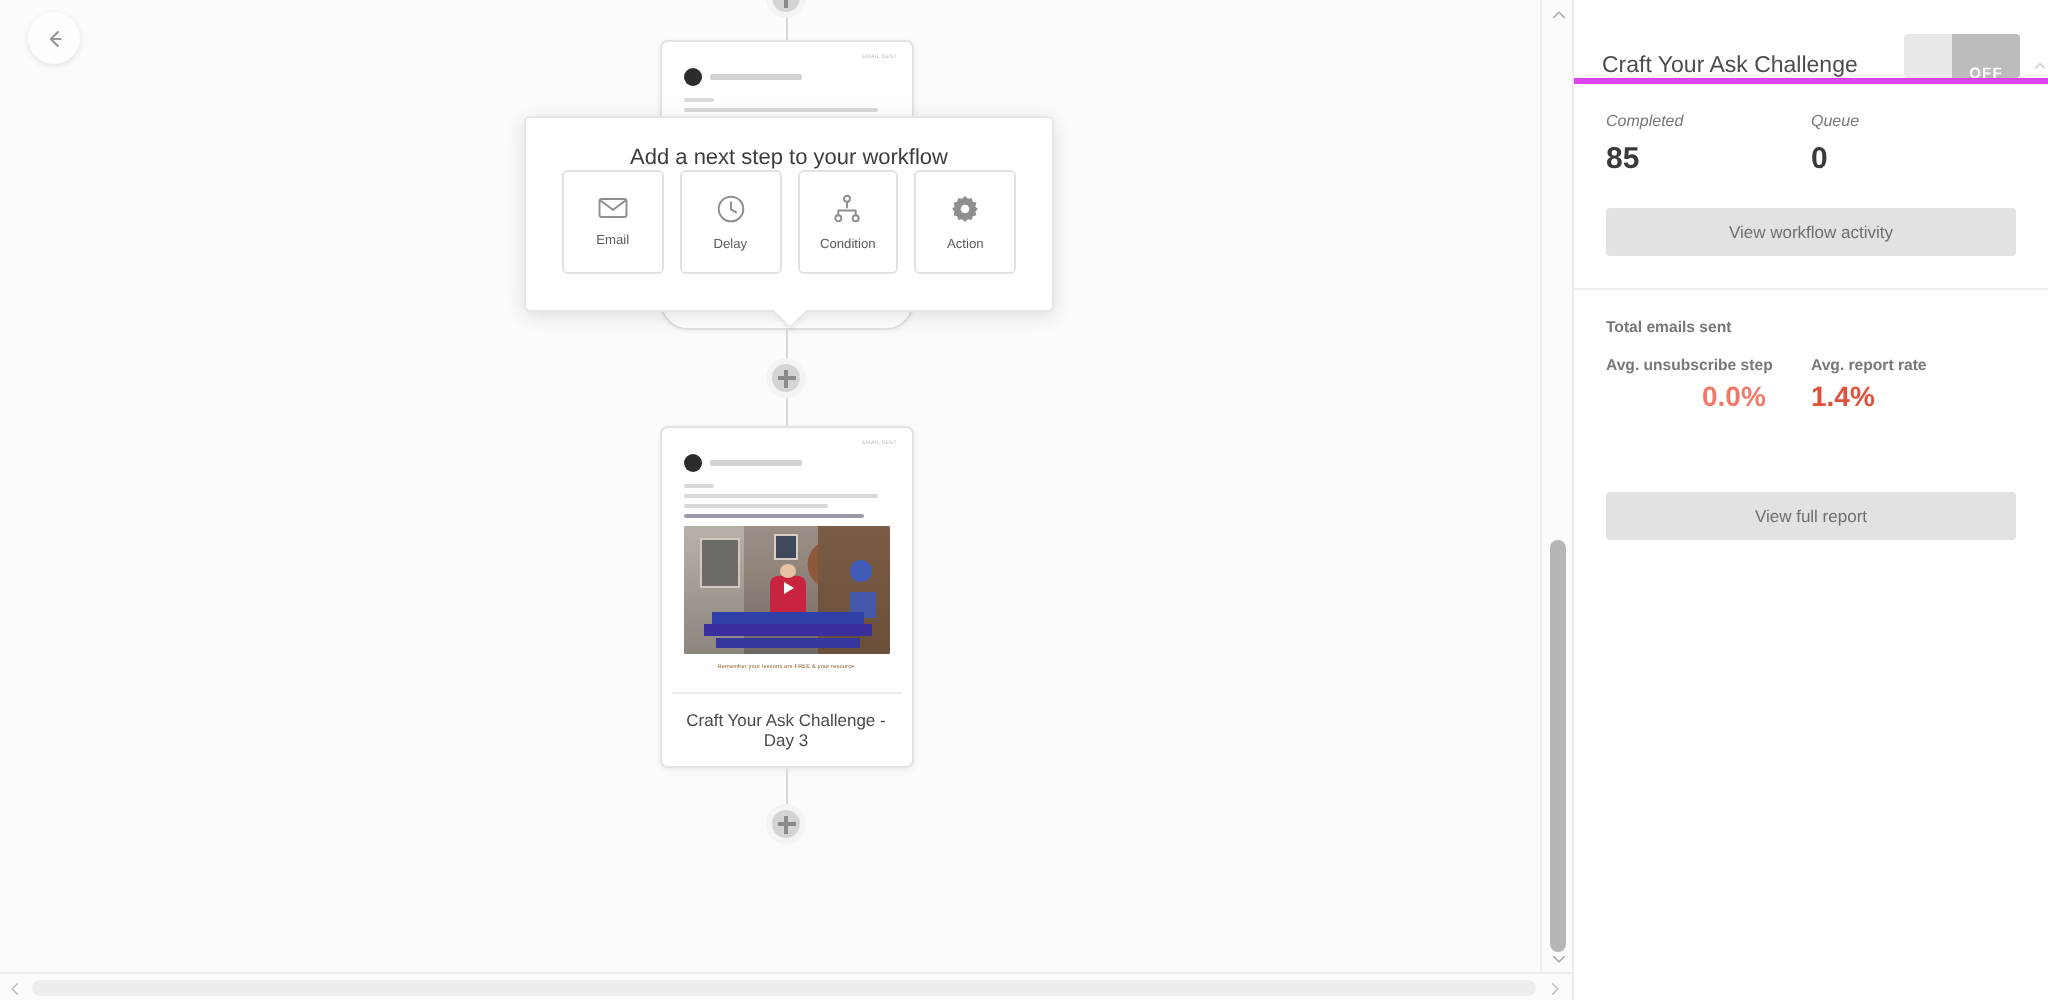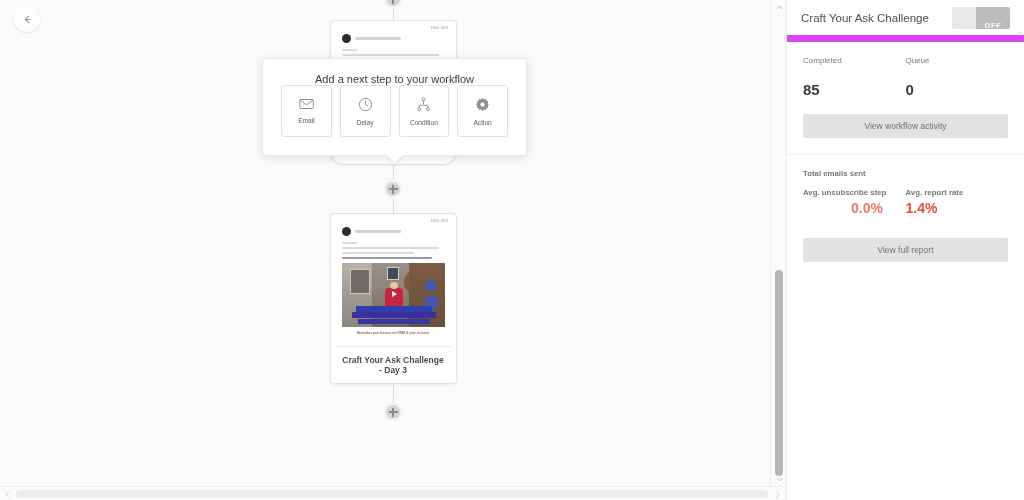--- a/index.html
+++ b/index.html
@@ -53,21 +53,20 @@
 
   
   .email-card {
     width: 127px;
     background: #ffffff;
     border: 1px solid #e3e3e3;
     border-radius: 4px;
     box-shadow: 0 1px 3px rgba(0,0,0,0.07);
     padding: 6px 5px 0 5px;
     cursor: pointer;
-    font-weight: bold;
   }
   .card-tag {
     font-size: 2.6px; color: #b9b9b9; text-align: right;
     letter-spacing: .2px; margin-bottom: 4px; padding-right: 2px;
   }
   .mail-body { padding: 0 6px 6px 6px; }
   .mail-head { display: flex; align-items: center; gap: 4px; margin-bottom: 6px; }
   .mail-avatar { width: 9px; height: 9px; border-radius: 50%; background: #2c2c2c; flex: 0 0 auto; }
   .mail-sender { height: 2.5px; width: 46px; background: #d2d2d2; border-radius: 1px; }
   .ln { height: 2px; background: #d9d9d9; border-radius: 1px; margin-bottom: 3px; }
@@ -192,40 +191,40 @@
 
   
   .panel {
     width: 238px; height: 500px;
     background: #ffffff;
     border-left: 1px solid #ececec;
     position: relative;
     overflow: hidden;
   }
   .panel-head {
-    height: 42px; display: flex; align-items: center;
+    height: 42px; display: flex; align-items: flex-end;
     justify-content: space-between; padding: 0 14px;
-    border-bottom: 7px solid #d946ef;
+    border-bottom: 3px solid #d946ef;
   }
   .panel-title { font-size: 11.5px; color: #4d4d4d; }
   .toggle {
     width: 58px; height: 22px; border-radius: 2px;
     background: #e9e9e9; display: flex; align-items: center;
     cursor: pointer; position: relative; overflow: hidden;
   }
   .toggle .knob {
     position: absolute; right: 0; top: 0;
     width: 34px; height: 38px; background: #bcbcbc;
     display: flex; align-items: center; justify-content: center;
     font-size: 7.5px; color: #ffffff; letter-spacing: .6px; font-weight: 700;
   }
   .panel-sec { padding: 14px 16px 16px; border-bottom: 1px solid #efefef; }
   .stat-row { display: flex; }
   .stat { flex: 1; }
-  .stat-label { font-size: 8px; color: #777777; margin-bottom: 16px; }
+  .stat-label { font-size: 8px; color: #777777; margin-bottom: 6px; font-style: italic; }
   .stat-value { font-size: 15px; color: #3a3a3a; font-weight: 700; }
   .panel-btn {
     margin-top: 16px; width: 100%; height: 24px;
     background: #e2e2e2; border: none; border-radius: 2px;
     font-size: 8.5px; color: #6f6f6f; cursor: pointer;
     font-family: "Liberation Sans", sans-serif;
   }
   .metric { margin-bottom: 10px; }
   .metric .m-label { font-size: 7.8px; color: #777777; margin-bottom: 3px; font-weight: bold; }
   .metric .m-value { font-size: 14px; font-weight: 700; }
@@ -436,21 +435,21 @@
         <div class="metric">
           <div class="m-label">Avg. unsubscribe step</div>
           <div class="m-value salmon">0.0%</div>
         </div>
         <div class="metric">
           <div class="m-label">Avg. report rate</div>
           <div class="m-value red">1.4%</div>
         </div>
       </div>
 
-      <button class="panel-btn" style="margin-top:12px">View full report</button>
+      <button class="panel-btn" style="margin-top:30px">View full report</button>
     </div>
 
     <div class="panel-vscroll">
       <div class="pa">
         <svg width="6" height="4" viewBox="0 0 10 6">
             <path d="M1 5 L5 1 L9 5" fill="none" stroke="#cfcfcf" stroke-width="1.4"></path>
           </svg>
       </div>
     </div>
 

